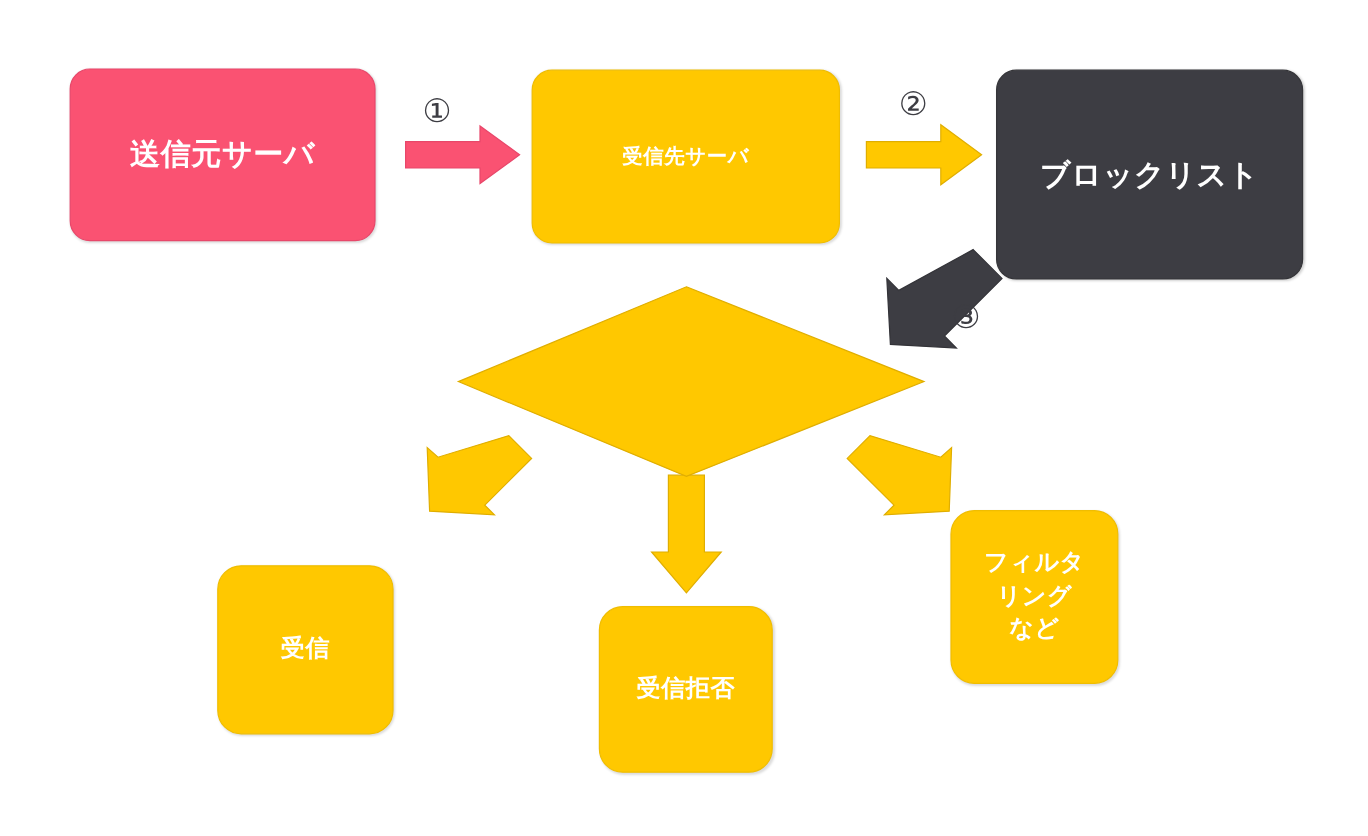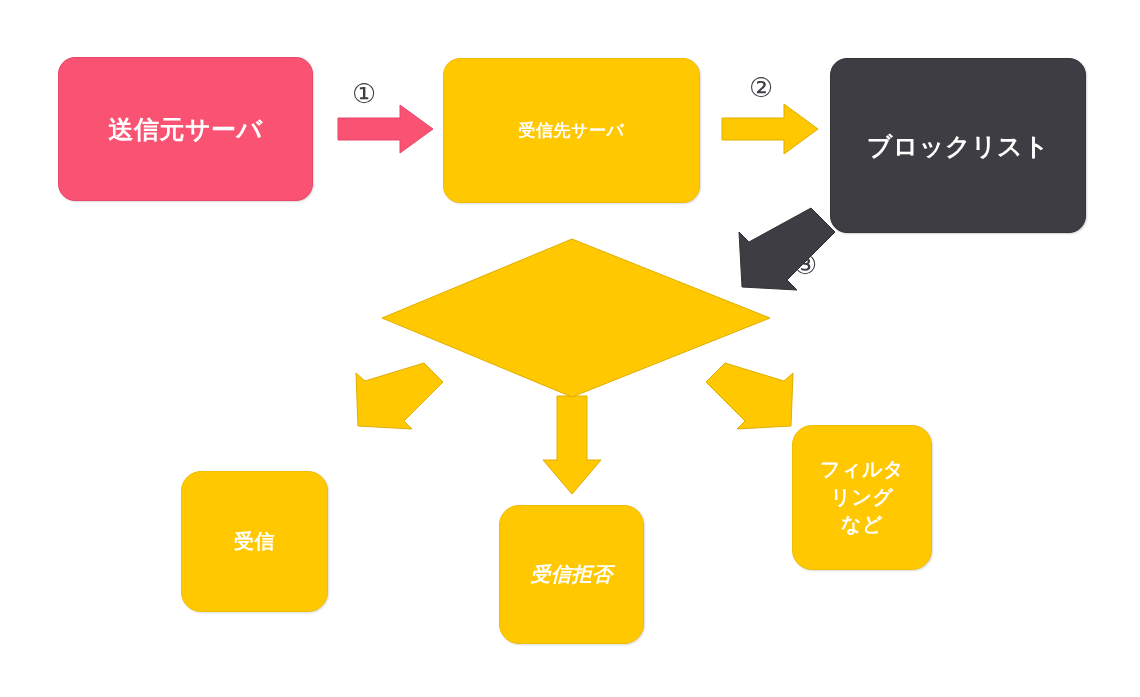--- a/index.html
+++ b/index.html
@@ -87,21 +87,20 @@
   .box-reject {
     left: 499px;
     top: 505px;
     width: 145px;
     height: 139px;
     background: #FFC800;
     border: 1px solid #f0bd00;
     border-radius: 20px;
     font-size: 20px;
     box-shadow: 1px 1px 2px rgba(0,0,0,0.14);
-    font-style: italic;
   }
   .box-filtering {
     left: 792px;
     top: 425px;
     width: 140px;
     height: 145px;
     background: #FFC800;
     border: 1px solid #f0bd00;
     border-radius: 20px;
     font-size: 20px;

